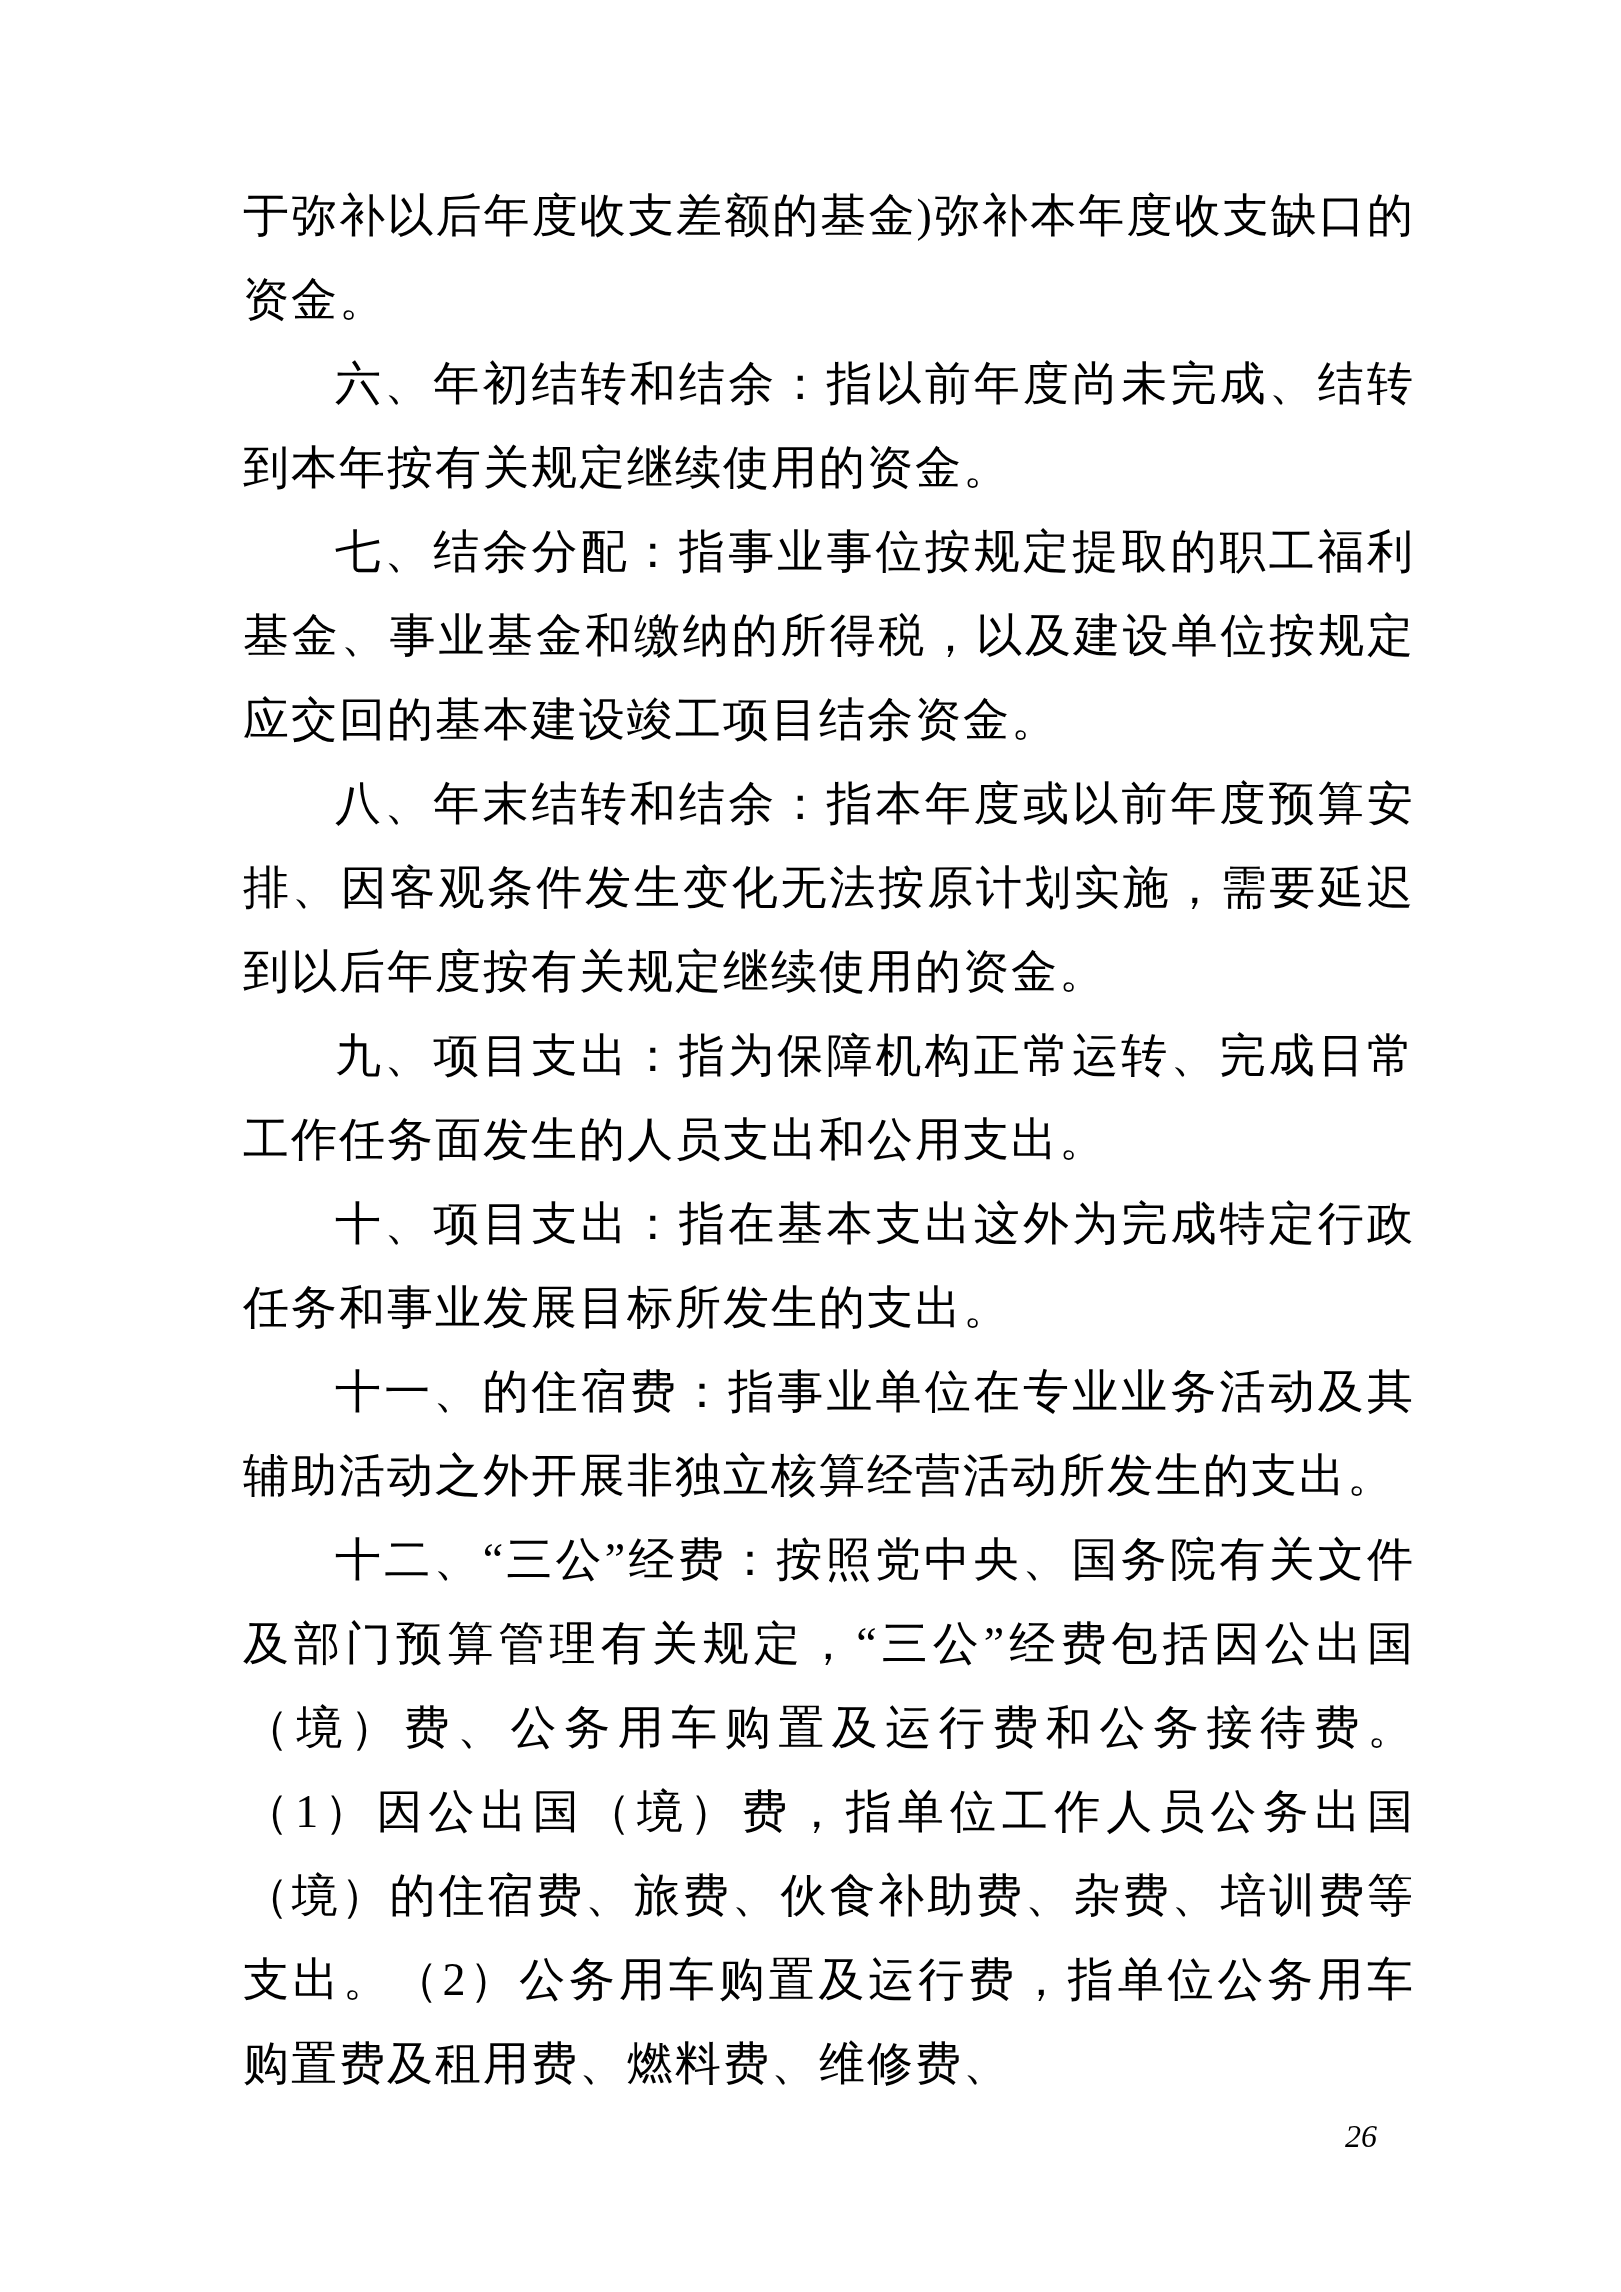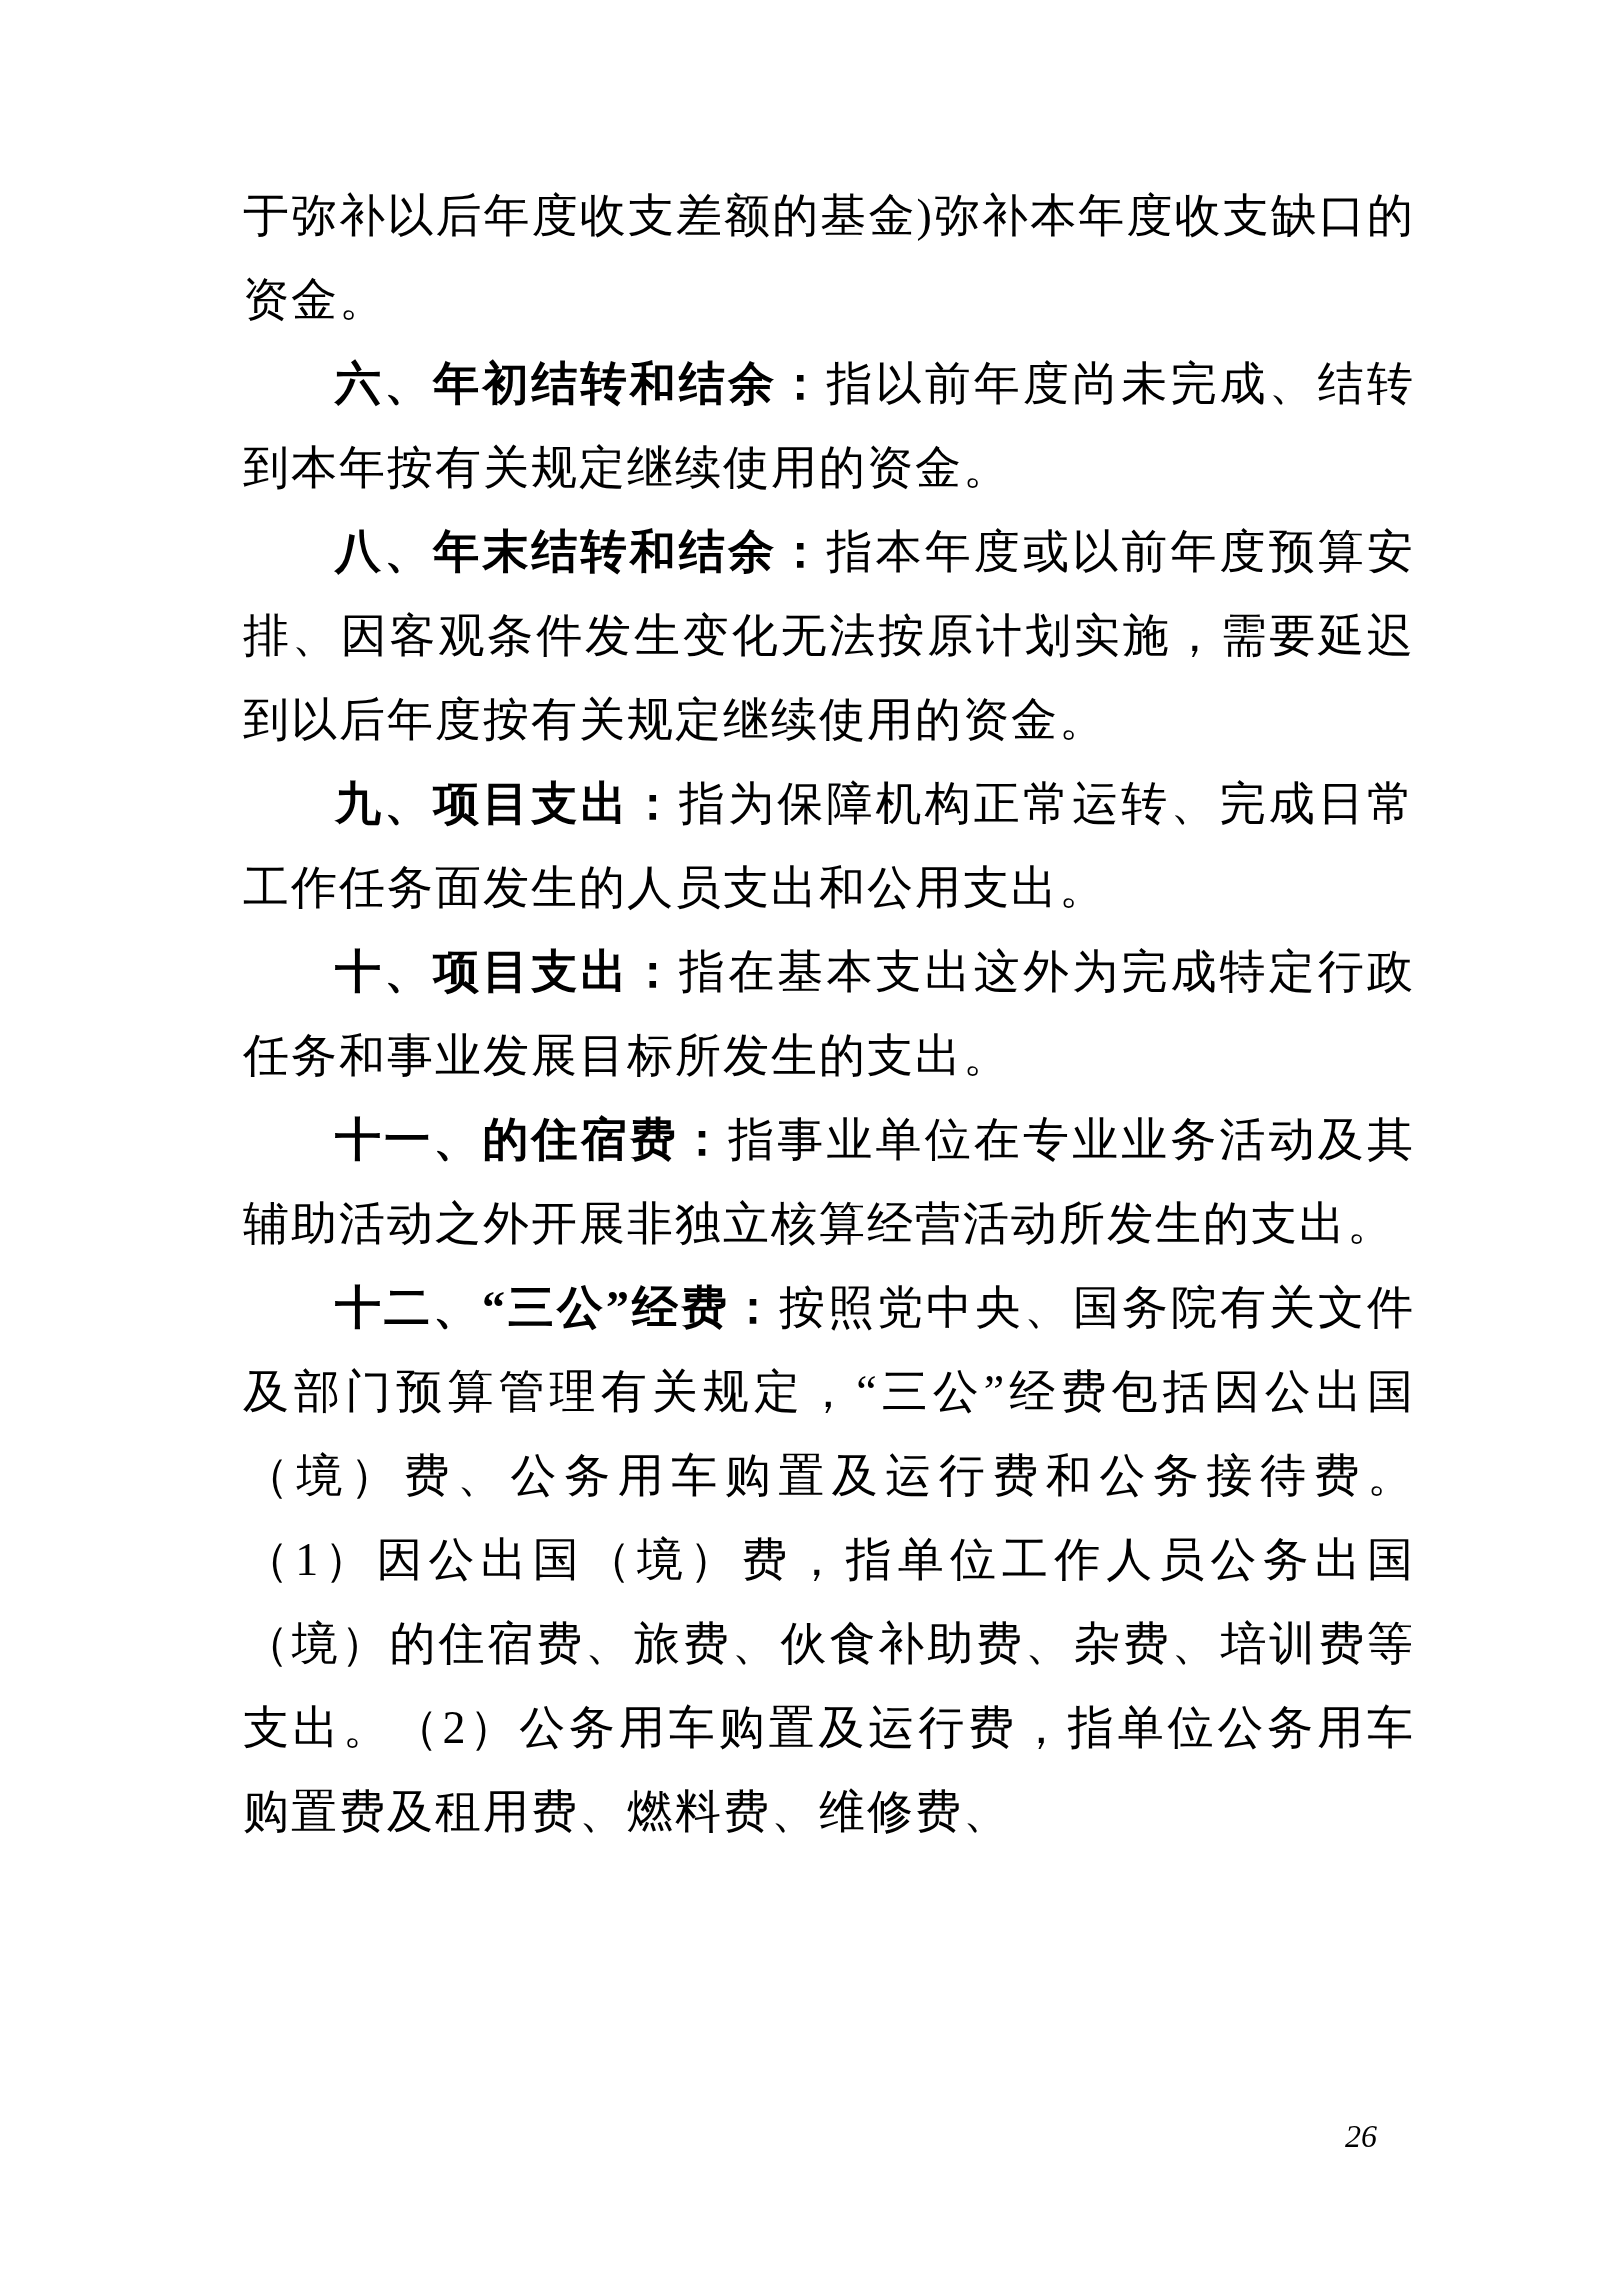--- a/index.html
+++ b/index.html
@@ -29,40 +29,41 @@
     line-height: 84px;
     text-align: justify;
     text-justify: inter-character;
     letter-spacing: 2px;
     word-break: break-all;
   }
   .content p.indent {
     text-indent: 2em;
   }
   .content .lead {
-    font-weight: bold;
+    font-weight: normal;
   }
   .page-number {
     position: absolute;
     left: 1345px;
     top: 2117px;
     font-size: 32px;
     line-height: 39px;
     color: #000000;
     font-family: "Liberation Serif", "DejaVu Serif", serif;
     font-style: italic;
   }
 </style>
 </head>
 <body>
 
 <div class="page">
   <div class="content">
     <p><span class="body">于弥补以后年度收支差额的基金)弥补本年度收支缺口的资金。</span></p>
     <p class="indent"><span class="lead">六、年初结转和结余：</span><span class="body">指以前年度尚未完成、结转到本年按有关规定继续使用的资金。</span></p>
+    <p class="indent"><span class="lead">七、结余分配：</span><span class="body">指事业事位按规定提取的职工福利基金、事业基金和缴纳的所得税，以及建设单位按规定应交回的基本建设竣工项目结余资金。</span></p>
     <p class="indent"><span class="lead">八、年末结转和结余：</span><span class="body">指本年度或以前年度预算安排、因客观条件发生变化无法按原计划实施，需要延迟到以后年度按有关规定继续使用的资金。</span></p>
     <p class="indent"><span class="lead">九、项目支出：</span><span class="body">指为保障机构正常运转、完成日常工作任务面发生的人员支出和公用支出。</span></p>
     <p class="indent"><span class="lead">十、项目支出：</span><span class="body">指在基本支出这外为完成特定行政任务和事业发展目标所发生的支出。</span></p>
     <p class="indent"><span class="lead">十一、的住宿费：</span><span class="body">指事业单位在专业业务活动及其辅助活动之外开展非独立核算经营活动所发生的支出。</span></p>
     <p class="indent"><span class="lead">十二、“三公”经费：</span><span class="body">按照党中央、国务院有关文件及部门预算管理有关规定，“三公”经费包括因公出国（境）费、公务用车购置及运行费和公务接待费。（1）因公出国（境）费，指单位工作人员公务出国（境）的住宿费、旅费、伙食补助费、杂费、培训费等支出。（2）公务用车购置及运行费，指单位公务用车购置费及租用费、燃料费、维修费、</span></p>
   </div>
   <div class="page-number">26</div>
 </div>
 
 

